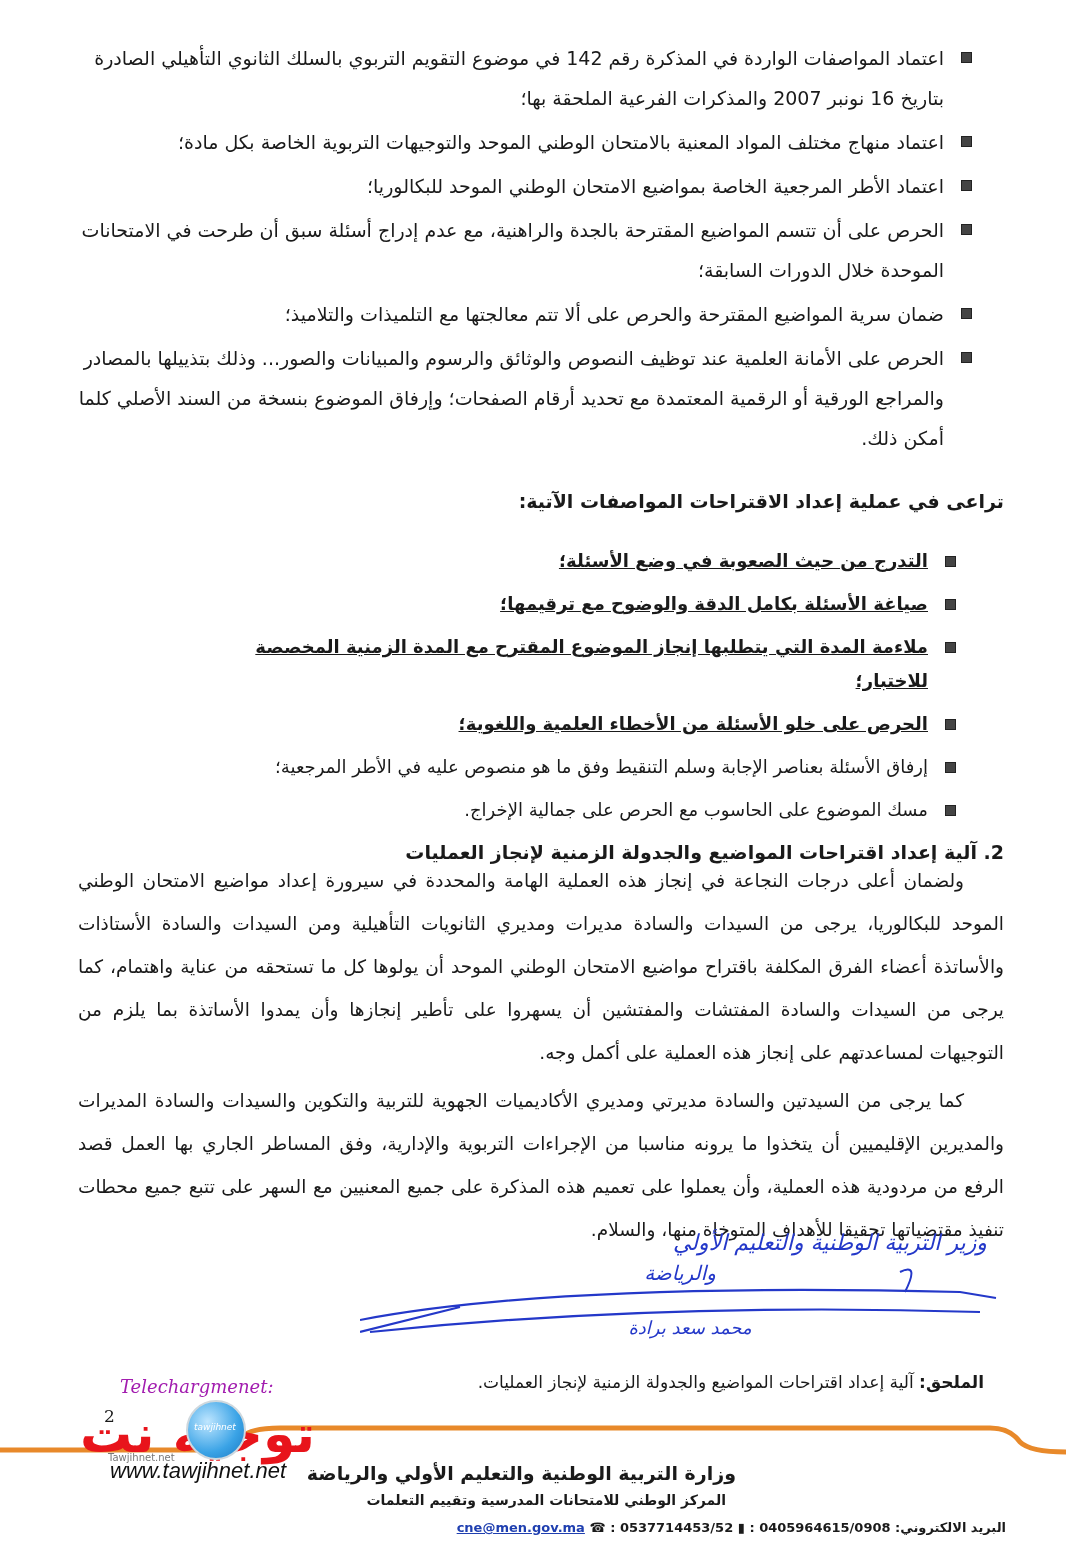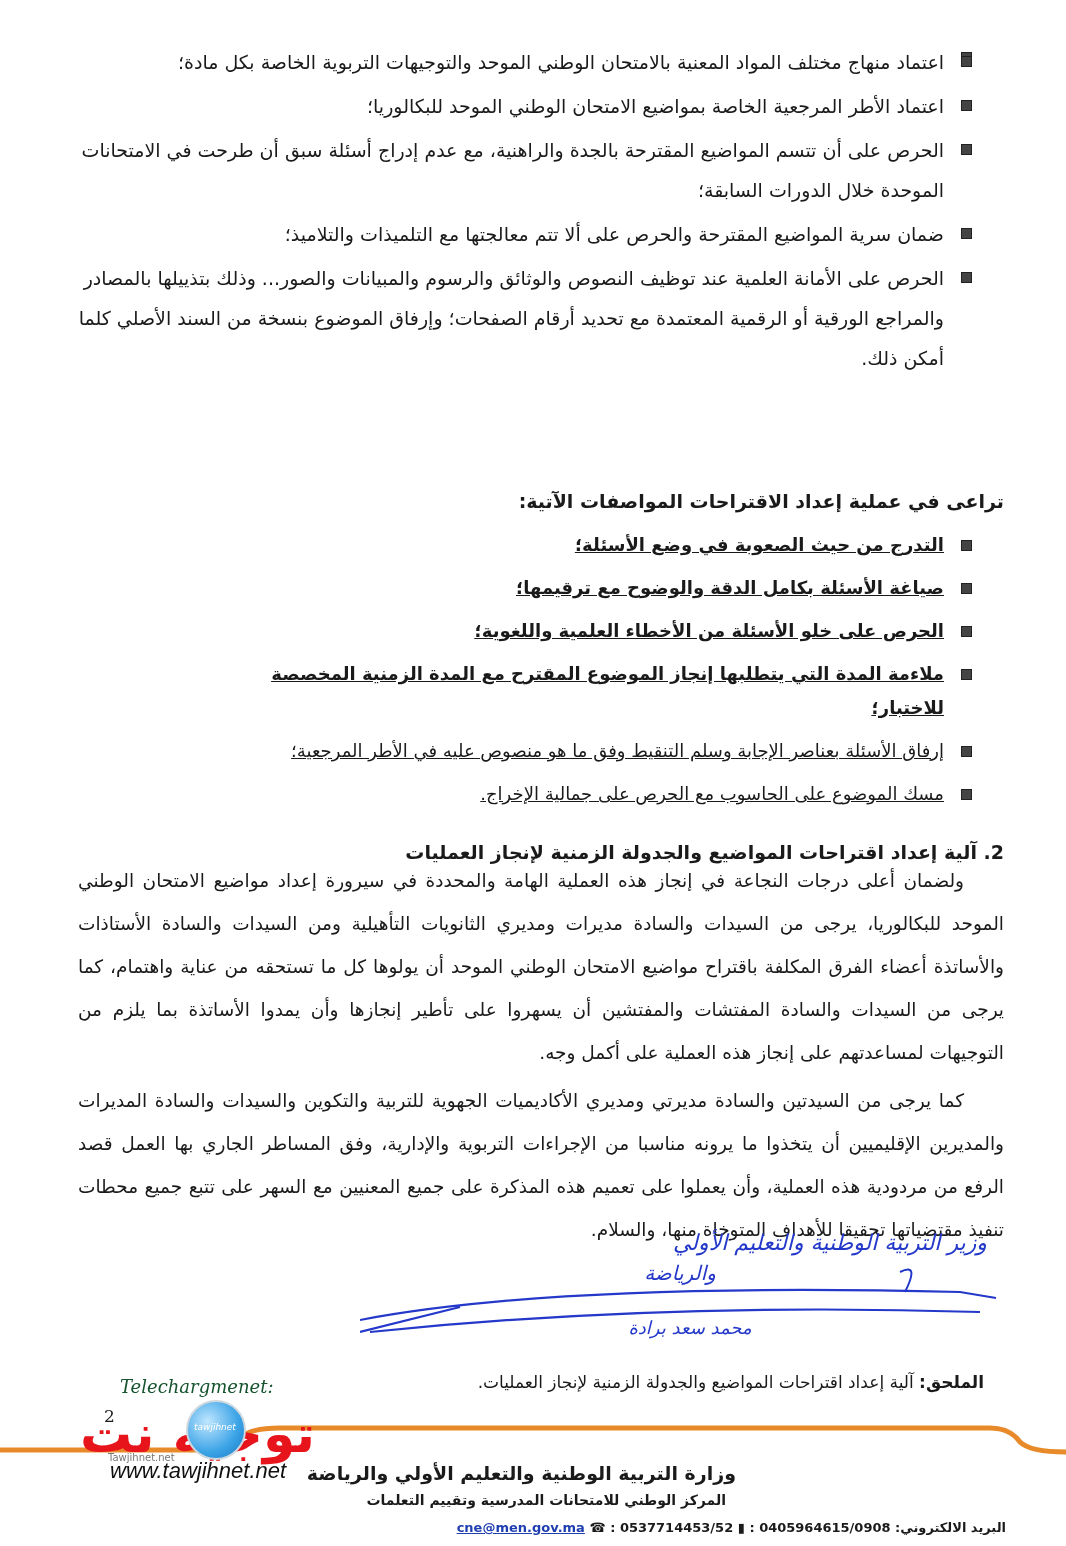--- a/index.html
+++ b/index.html
@@ -4,66 +4,66 @@
 <style>
   html, body { margin:0; padding:0; }
   body { width:1066px; height:1546px; background:#ffffff; position:relative; overflow:hidden;
          font-family:"DejaVu Sans", sans-serif; color:#1a1a1a; }
   .page { position:absolute; left:0; top:0; width:1066px; height:1546px; }
   .rtl { direction:rtl; text-align:right; }
   .bullets { position:absolute; right:82px; left:78px; top:38px; margin:0; padding:0; list-style:none; }
   .bullets li { position:relative; padding-right:40px; font-size:19px; line-height:40px; margin-bottom:4px; }
   .bullets li .sq { position:absolute; right:12px; top:14px; width:9px; height:9px; background:#444; border:1px solid #222; }
   .heading { position:absolute; right:62px; top:490px; font-size:19px; font-weight:bold; }
-  .specs { position:absolute; right:82px; left:200px; top:528px; margin:0; padding:0; list-style:none;text-decoration:underline; }
+  .specs { position:absolute; right:82px; left:200px; top:528px; margin:16px; padding:0; list-style:none; }
   .specs li { position:relative; padding-right:40px; font-size:18px; line-height:34px; margin-bottom:9px; }
   .specs li.u span.t { text-decoration:underline; font-weight:bold; }
   .specs li .sq { position:absolute; right:12px; top:12px; width:9px; height:9px; background:#444; border:1px solid #222; }
   .sec2 { position:absolute; right:62px; top:805px; font-size:19px; font-weight:bold;margin-top:36px; }
   .para { position:absolute; right:62px; left:78px; font-size:18.5px; line-height:43px; text-align:justify; text-align-last:right; }
   .p1 { top:840px; text-indent:40px; }
   .p2 { top:1060px; text-indent:40px; }
   .sig { position:absolute; left:360px; top:1222px; width:640px; height:130px; }
   .annex { position:absolute; right:82px; top:1372px; font-size:17px; }
   .annex b { font-weight:bold; }
-  .tele { position:absolute; left:120px; top:1376px; font-family:"DejaVu Serif", serif; font-style:italic; color:#14532d; font-size:18px; }
+  .tele { position:absolute; left:120px; top:1376px; font-family:"DejaVu Serif", serif; font-style:italic; color:#a21caf; font-size:18px; }
   .logo { position:absolute; left:80px; top:1404px; font-size:52px; font-weight:bold; color:#e8141b; direction:rtl; }
   .pg { position:absolute; left:104px; top:1406px; font-family:"DejaVu Serif", serif; font-size:17px; }
   .bubble { position:absolute; left:186px; top:1400px; width:56px; height:56px; border-radius:50%;
             background:radial-gradient(circle at 35% 35%, #bfe6ff, #3aa3e6 60%, #1a78c2); border:2px solid #cfd8de; }
   .bubble small { position:absolute; top:20px; left:6px; font-size:9px; color:#fff; font-style:italic; }
   .tjnet { position:absolute; left:108px; top:1452px; font-size:10px; color:#777; }
   .www { position:absolute; left:110px; top:1458px; font-family:Liberation Sans, sans-serif; font-style:italic; font-size:22px; color:#111; }
   .swoosh { position:absolute; left:0; top:1420px; width:1066px; height:40px; }
   .ministry { position:absolute; right:330px; top:1462px; font-size:19px; font-weight:bold; }
   .center { position:absolute; right:340px; top:1492px; font-size:14px; font-weight:bold; }
   .contact { position:absolute; right:60px; top:1520px; font-size:13px; font-weight:bold; direction:rtl; white-space:nowrap; }
   .contact .mail { color:#1f3fb0; text-decoration:underline; }
 </style>
 </head>
 <body>
 
 <div class="page">
 
   <ul class="bullets rtl">
-    <li><span class="sq"></span></li>
+    <li><span class="sq"></span><span>اعتماد المواصفات الواردة في المذكرة رقم 142 في موضوع التقويم التربوي بالسلك الثانوي التأهيلي الصادرة بتاريخ 16 نونبر 2007 والمذكرات الفرعية الملحقة بها؛</span></li>
     <li><span class="sq"></span><span>اعتماد منهاج مختلف المواد المعنية بالامتحان الوطني الموحد والتوجيهات التربوية الخاصة بكل مادة؛</span></li>
     <li><span class="sq"></span><span>اعتماد الأطر المرجعية الخاصة بمواضيع الامتحان الوطني الموحد للبكالوريا؛</span></li>
     <li><span class="sq"></span><span>الحرص على أن تتسم المواضيع المقترحة بالجدة والراهنية، مع عدم إدراج أسئلة سبق أن طرحت في الامتحانات الموحدة خلال الدورات السابقة؛</span></li>
     <li><span class="sq"></span><span>ضمان سرية المواضيع المقترحة والحرص على ألا تتم معالجتها مع التلميذات والتلاميذ؛</span></li>
     <li><span class="sq"></span><span>الحرص على الأمانة العلمية عند توظيف النصوص والوثائق والرسوم والمبيانات والصور... وذلك بتذييلها بالمصادر والمراجع الورقية أو الرقمية المعتمدة مع تحديد أرقام الصفحات؛ وإرفاق الموضوع بنسخة من السند الأصلي كلما أمكن ذلك.</span></li>
   </ul>
 
   <div class="heading rtl">تراعى في عملية إعداد الاقتراحات المواصفات الآتية:</div>
 
   <ul class="specs rtl">
     <li class="u"><span class="sq"></span><span class="t">التدرج من حيث الصعوبة في وضع الأسئلة؛</span></li>
     <li class="u"><span class="sq"></span><span class="t">صياغة الأسئلة بكامل الدقة والوضوح مع ترقيمها؛</span></li>
+    <li class="u"><span class="sq"></span><span class="t">ملاءمة المدة التي يتطلبها إنجاز الموضوع المقترح مع المدة الزمنية المخصصة للاختبار؛</span></li>
     <li class="u"><span class="sq"></span><span class="t">الحرص على خلو الأسئلة من الأخطاء العلمية واللغوية؛</span></li>
-    <li class="u"><span class="sq"></span><span class="t">ملاءمة المدة التي يتطلبها إنجاز الموضوع المقترح مع المدة الزمنية المخصصة للاختبار؛</span></li>
     <li><span class="sq"></span><span class="t">إرفاق الأسئلة بعناصر الإجابة وسلم التنقيط وفق ما هو منصوص عليه في الأطر المرجعية؛</span></li>
     <li><span class="sq"></span><span class="t">مسك الموضوع على الحاسوب مع الحرص على جمالية الإخراج.</span></li>
   </ul>
 
   <div class="sec2 rtl">2. آلية إعداد اقتراحات المواضيع والجدولة الزمنية لإنجاز العمليات</div>
 
   <p class="para p1 rtl">ولضمان أعلى درجات النجاعة في إنجاز هذه العملية الهامة والمحددة في سيرورة إعداد مواضيع الامتحان الوطني الموحد للبكالوريا، يرجى من السيدات والسادة مديرات ومديري الثانويات التأهيلية ومن السيدات والسادة الأستاذات والأساتذة أعضاء الفرق المكلفة باقتراح مواضيع الامتحان الوطني الموحد أن يولوها كل ما تستحقه من عناية واهتمام، كما يرجى من السيدات والسادة المفتشات والمفتشين أن يسهروا على تأطير إنجازها وأن يمدوا الأساتذة بما يلزم من التوجيهات لمساعدتهم على إنجاز هذه العملية على أكمل وجه.</p>
   <p class="para p2 rtl">كما يرجى من السيدتين والسادة مديرتي ومديري الأكاديميات الجهوية للتربية والتكوين والسيدات والسادة المديرات والمديرين الإقليميين أن يتخذوا ما يرونه مناسبا من الإجراءات التربوية والإدارية، وفق المساطر الجاري بها العمل قصد الرفع من مردودية هذه العملية، وأن يعملوا على تعميم هذه المذكرة على جميع المعنيين مع السهر على تتبع جميع محطات تنفيذ مقتضياتها تحقيقا للأهداف المتوخاة منها، والسلام.</p>
 
   <svg class="sig" viewBox="0 0 640 130">

